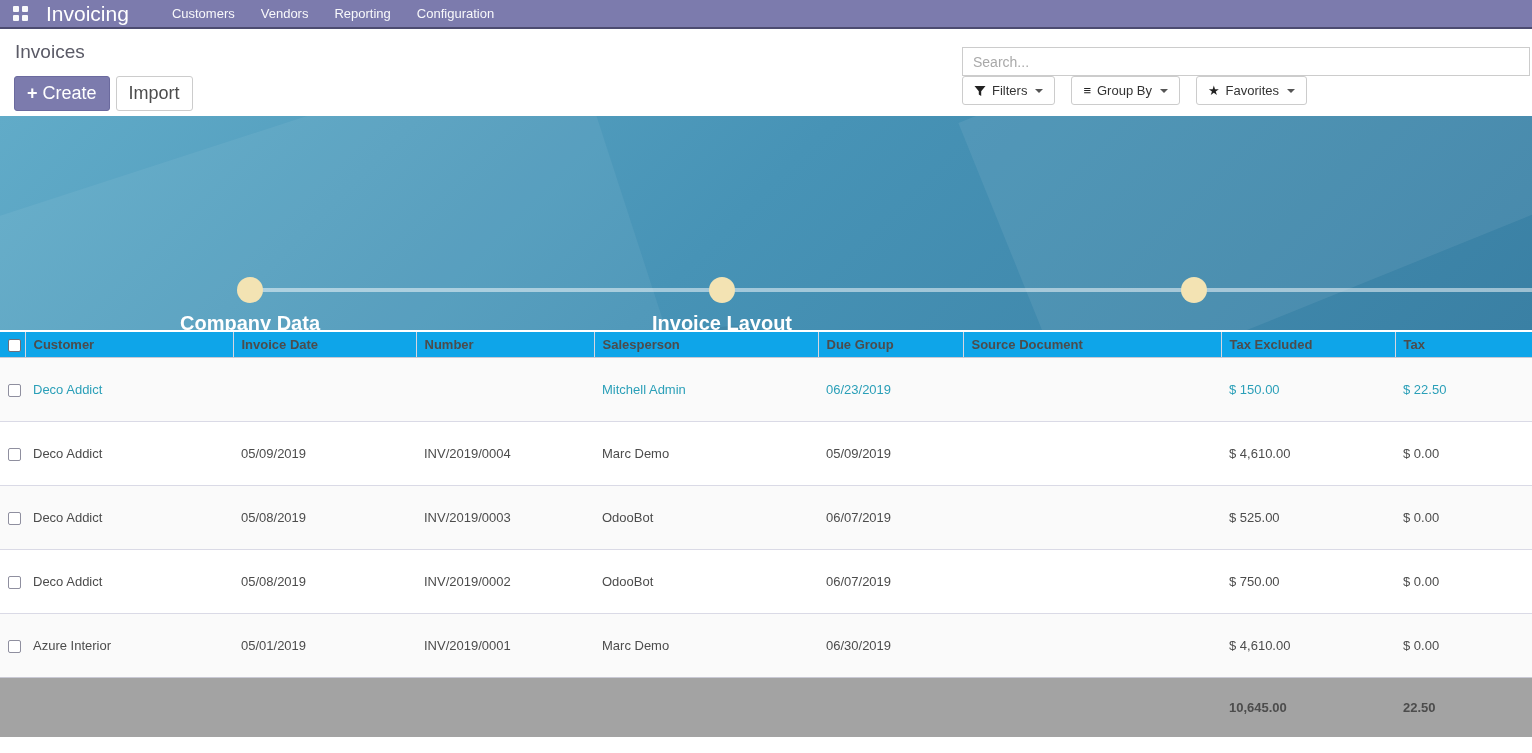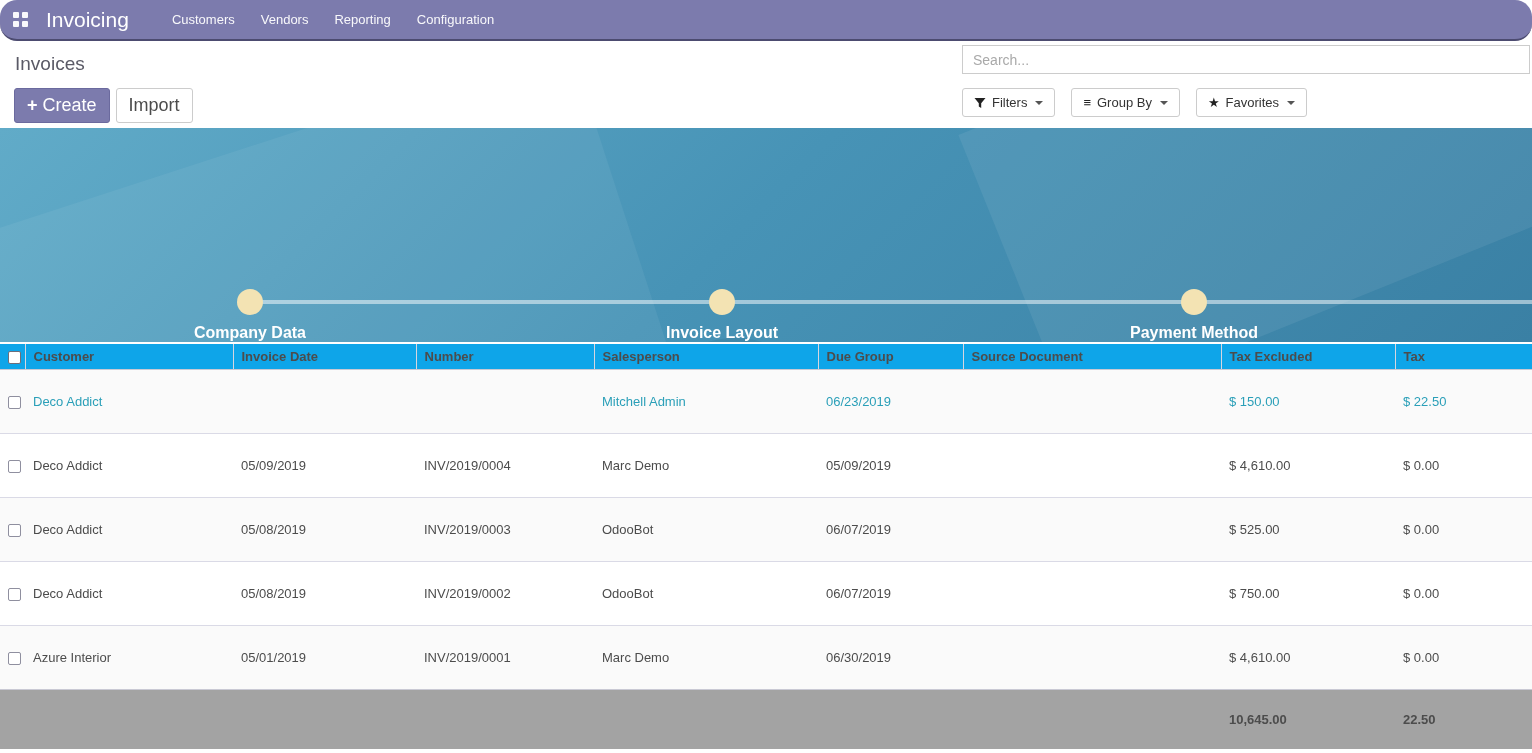--- a/index.html
+++ b/index.html
@@ -1,37 +1,37 @@
 <!DOCTYPE html>
 <html><head>
 <meta charset="utf-8">
 <style>
   * { box-sizing: border-box; margin: 0; padding: 0; }
   html, body { width: 1532px; height: 753px; overflow: hidden; background: #fff;
     font-family: "Liberation Sans", sans-serif; }
 
   
-  .navbar { height: 41px; background: #7c7bad; border-bottom: 2px solid #4c4b70;
-    display: flex; align-items: center; color: #fff; border-radius: 17px; }
+  .navbar { height: 29px; background: #7c7bad; border-bottom: 2px solid #4c4b70;
+    display: flex; align-items: center; color: #fff; }
   .apps-btn { width: 40px; height: 41px; display: flex; align-items: center; justify-content: center; cursor: pointer; }
   .apps-grid { display: grid; grid-template-columns: 6px 6px; grid-template-rows: 6px 6px; gap: 3px; }
   .apps-grid span { background: rgba(255,255,255,0.95); border-radius: 1px; }
   .nav-title { font-size: 21px; margin: 0 30px 0 6px; color: #fff; }
   .nav-menu { display: flex; align-items: center; height: 41px; }
   .nav-item { font-size: 13px; color: rgba(255,255,255,0.95); padding: 0 13px; line-height: 41px; cursor: pointer; }
 
   
   .control-panel { position: relative; height: 87px; background: #fff; }
   .breadcrumb { position: absolute; left: 15px; top: 12px; font-size: 19px; color: #5a5a66; font-weight: 400; }
   .cp-buttons { position: absolute; left: 14px; top: 47px; display: flex; gap: 6px; }
   .btn { font-size: 18px; border-radius: 3px; padding: 6px 12px; cursor: pointer; border: 1px solid transparent; }
   .btn-primary { background: #7c7bad; border-color: #6b6a9e; color: #fff; }
   .btn-default { background: #fff; border-color: #ccc; color: #4c4c4c; }
   .plus-glyph { font-weight: bold; margin-right: 5px; }
-  .search-box { position: absolute; left: 962px; top: 4px; width: 568px; height: 29px;
+  .search-box { position: absolute; left: 962px; top: 18px; width: 568px; height: 29px;
     border: 1px solid #ccc; font-size: 14px; padding: 0 10px; color: #4c4c4c; outline: none; }
   .search-box::placeholder { color: #a9a9a9; }
   .filter-bar { position: absolute; left: 962px; top: 47px; display: flex; gap: 16px; }
   .filter-btn { display: inline-flex; align-items: center; gap: 6px; background: #fff;
     border: 1px solid #ccc; border-radius: 3px; color: #333; font-size: 13px; padding: 6px 11px; cursor: pointer; }
   .caret { display: inline-block; width: 0; height: 0; border-left: 4px solid transparent;
     border-right: 4px solid transparent; border-top: 4px solid #555; margin-left: 2px; }
   .glyph-icon { font-size: 13px; color: #222; }
   .funnel-svg { display: block; }
 
@@ -45,21 +45,21 @@
   .deco-glass { position: absolute; width: 190px; height: 190px; border-radius: 50%;
     border: 16px solid rgba(25,55,75,0.10); }
   .g1 { left: 640px; top: 210px; }
   .progress-line { position: absolute; left: 250px; right: 0; top: 172px; height: 4px;
     background: rgba(255,255,255,0.5); }
   .step-dot { position: absolute; top: 161px; width: 26px; height: 26px; border-radius: 50%;
     background: #f3e3b3; }
   .dot-1 { left: 237px; } .dot-2 { left: 709px; } .dot-3 { left: 1181px; }
   .step { position: absolute; top: 196px; width: 320px; text-align: center; color: #fff; }
   .step-1 { left: 90px; } .step-2 { left: 562px; } .step-3 { left: 1034px; }
-  .step-title { font-size: 16px; font-weight: bold; color: #fff; }
+  .step-title { font-size: 20px; font-weight: bold; color: #fff; }
 
   
   .listview { margin-top: 2px; }
   table { width: 1532px; border-collapse: collapse; table-layout: fixed; font-size: 13px; }
   thead th { background: #0ea5e9; color: #4c4c4c; font-weight: bold; text-align: left;
     padding: 5px 8px; border-bottom: 1px solid #c9c9d4; border-right: 1px solid #d6d6e0; cursor: pointer; }
   thead th:last-child { border-right: none; }
   tbody td { padding: 24px 8px; color: #4c4c4c; border-top: 1px solid #dadae6;
     overflow: hidden; white-space: nowrap; cursor: pointer; }
   tbody tr.odd { background: #fafafa; }
@@ -133,24 +133,20 @@
   <div class="step-dot dot-1"></div>
   <div class="step-dot dot-2"></div>
   <div class="step-dot dot-3"></div>
 
   <div class="step step-1">
     <div class="step-title">Company Data</div>
 
   </div>
   <div class="step step-2">
     <div class="step-title">Invoice Layout</div>
-
-  </div>
-  <div class="step step-3">
-    <div class="step-title">Payment Method</div>
 
   </div>
 
 </div>
 
 <div class="listview">
   <table>
     <colgroup>
       <col style="width:25px">
         <col style="width:208px">

